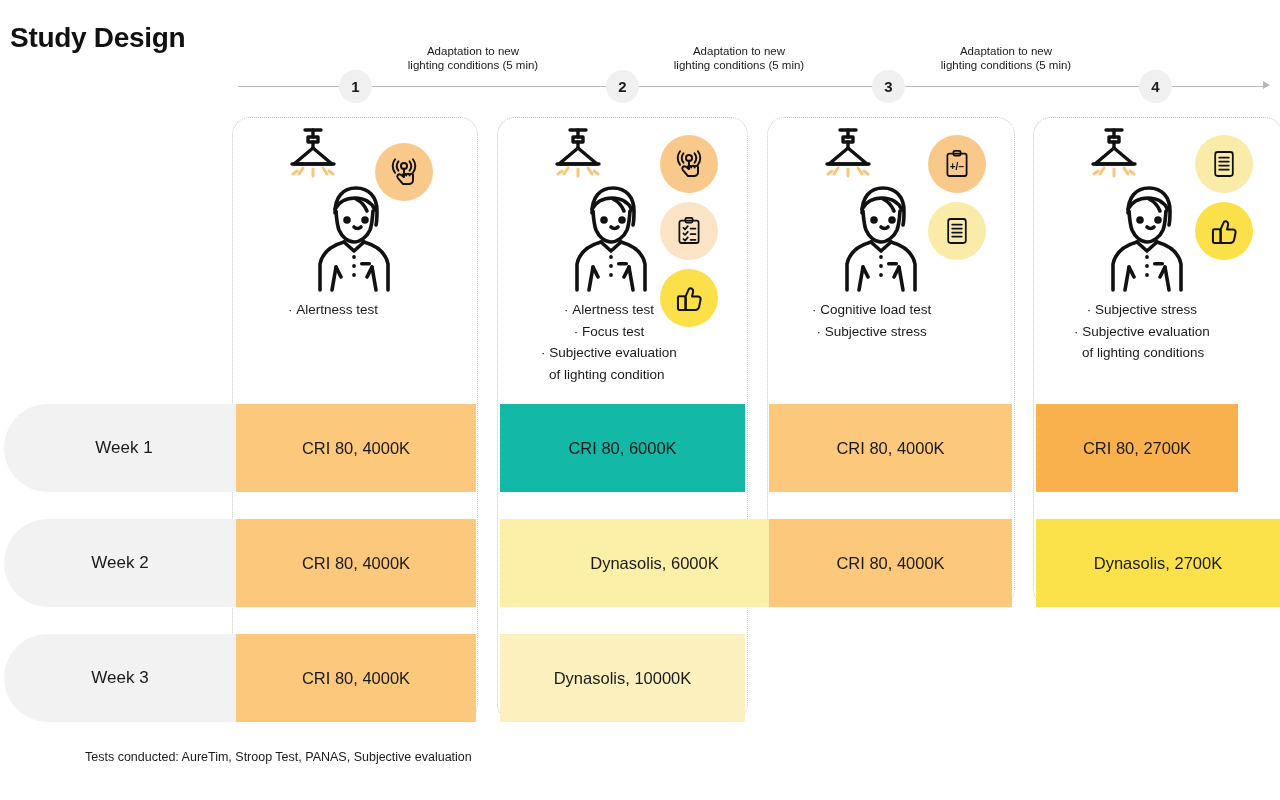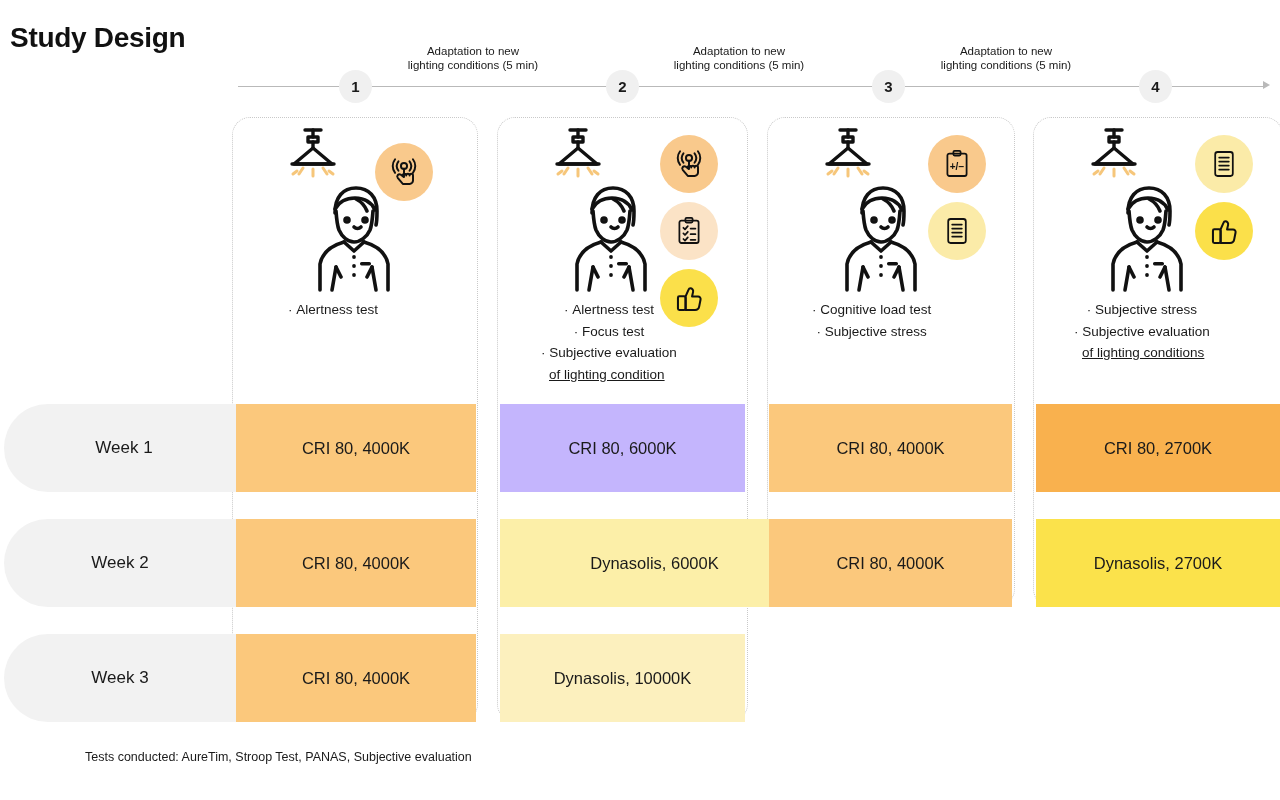--- a/index.html
+++ b/index.html
@@ -54,21 +54,21 @@
     display:flex;align-items:center;justify-content:center;
   }
   .badge svg{display:block;}
 
   
   .bullets{
     position:absolute;font-size:13.5px;line-height:21.5px;color:#1a1a1a;
     white-space:nowrap;
   }
   .bullets .b{display:block;text-align:center;}
-  .bullets .sub{display:block;padding-left:8px;text-decoration:underline;}
+  .bullets .sub{display:block;padding-left:8px;}
 
   
   .week-pill{
     position:absolute;height:88px;background:#f2f2f2;
     border-top-left-radius:44px;border-bottom-left-radius:44px;
     display:flex;align-items:center;
   }
   .week-label{
     position:absolute;height:88px;display:flex;align-items:center;
     justify-content:center;font-size:17px;color:#1a1a1a;
@@ -440,23 +440,23 @@
     <div class="bullets" style="left:41px;top:182px;">
       <span class="b">·&nbsp;<span>Subjective stress</span></span>
       <span class="b">·&nbsp;<span>Subjective evaluation</span></span>
       <span class="sub">of lighting conditions</span>
     </div>
   </div>
 
   <div class="week-pill" style="left:4px;top:404px;width:232px;"></div>
   <div class="week-label" style="left:8px;top:404px;width:232px;">Week 1</div>
   <div class="cell" style="left:236px;top:404px;width:240px;background:#FBC87C;">CRI 80, 4000K</div>
-  <div class="cell" style="left:500px;top:404px;width:245px;background:#c4b5fd;">CRI 80, 6000K</div>
+  <div class="cell" style="left:500px;top:404px;width:245px;background:#14b8a6;">CRI 80, 6000K</div>
   <div class="cell" style="left:769px;top:404px;width:243px;background:#FBC87C;">CRI 80, 4000K</div>
-  <div class="cell" style="left:1036px;top:404px;width:244px;background:#F9B14E;">CRI 80, 2700K</div>
+  <div class="cell" style="left:1036px;top:404px;width:202px;background:#F9B14E;">CRI 80, 2700K</div>
 
   <div class="week-pill" style="left:4px;top:519px;width:232px;"></div>
   <div class="week-label" style="left:4px;top:519px;width:232px;">Week 2</div>
   <div class="cell" style="left:236px;top:519px;width:240px;background:#FBC87C;">CRI 80, 4000K</div>
   <div class="cell" style="left:500px;top:519px;width:245px;background:#FCEFA8;padding-left:32px;">Dynasolis, 6000K</div>
   <div class="cell" style="left:769px;top:519px;width:243px;background:#FBC87C;">CRI 80, 4000K</div>
   <div class="cell" style="left:1036px;top:519px;width:244px;background:#FBE24B;">Dynasolis, 2700K</div>
 
   <div class="week-pill" style="left:4px;top:634px;width:232px;"></div>
   <div class="week-label" style="left:4px;top:634px;width:232px;">Week 3</div>

